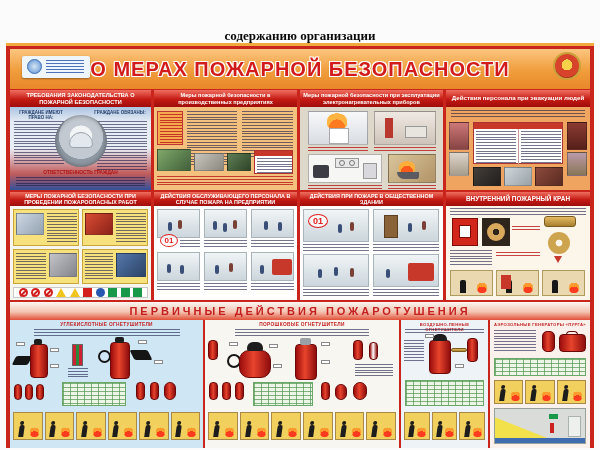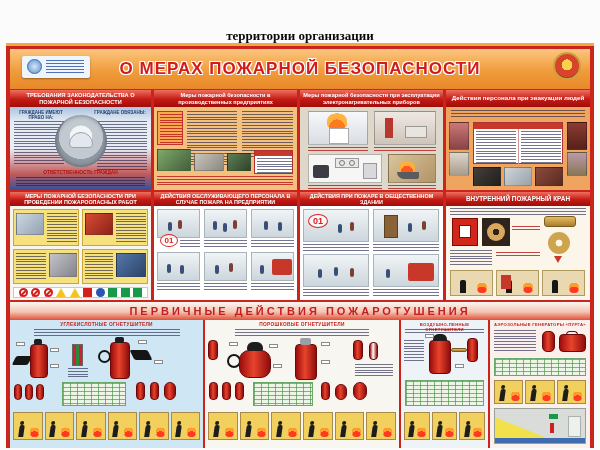--- a/index.html
+++ b/index.html
@@ -8,21 +8,21 @@
   .screen{position:relative;width:600px;height:450px;background:#fbfbfb;overflow:hidden;}
 
   
   .t-box{position:absolute;left:62px;top:4px;width:450px;height:24px;background:#c21212;border:1px solid #7e0202;display:flex;align-items:center;justify-content:center;}
   .t1{font-family:"Liberation Serif",serif;font-weight:700;font-size:12px;color:#700707;}
   .t2{position:absolute;left:0;top:28px;width:600px;text-align:center;font-family:"Liberation Serif",serif;font-weight:700;font-size:13px;color:#0a0a0a;}
 
   
   .poster{position:absolute;left:6px;top:43px;width:588px;height:405px;background:#c9251c;border-top:3px solid #f2a93b;overflow:hidden;}
   .phead{position:absolute;left:4px;top:3px;width:580px;height:40px;background:linear-gradient(180deg,#fbc57f 0%,#f09d3c 55%,#e8872a 100%);display:flex;align-items:center;justify-content:center;}
-  .ptitle{font-size:17px;font-weight:700;color:#d21c1c;letter-spacing:1px;text-shadow:-1px -1px 0 #fff,1px -1px 0 #fff,-1px 1px 0 #fff,1px 1px 0 #fff,0 1px 0 #fff;}
+  .ptitle{font-size:20px;font-weight:700;color:#d21c1c;letter-spacing:1px;text-shadow:-1px -1px 0 #fff,1px -1px 0 #fff,-1px 1px 0 #fff,1px 1px 0 #fff,0 1px 0 #fff;}
   .logo{position:absolute;left:16px;top:10px;width:68px;height:22px;background:#eef5fb;border-radius:2px;box-shadow:0 1px 2px rgba(0,0,0,.35);}
   .logo .globe{position:absolute;left:5px;top:3px;width:15px;height:15px;border-radius:50%;background:radial-gradient(#d4e6f6,#5b8fd0);border:1px solid #3a6db3;}
   .logo .ll{position:absolute;left:24px;top:4px;width:38px;height:14px;background-image:repeating-linear-gradient(180deg,rgba(40,80,170,.8) 0 1px,transparent 1px 3px);}
   .emblem{position:absolute;right:13px;top:6px;width:28px;height:28px;border-radius:50%;background:radial-gradient(circle at 50% 45%,#f7d24a 0 30%,#d8432b 31% 68%,#a8301d 69%);border:2px solid #caa23a;}
 
   
   .panel{position:absolute;background:#fff;overflow:hidden;}
   .phd{position:absolute;left:0;top:0;width:100%;background:linear-gradient(180deg,#ef6f5f 0%,#c41a14 55%,#9f0d0a 100%);color:#fff;font-weight:700;text-align:center;display:flex;align-items:center;justify-content:center;padding:1px 3px;line-height:1.12;}
   .h17{height:17px;font-size:5.6px;}
   .h14{height:14px;font-size:5.4px;}
@@ -86,21 +86,21 @@
 
   .banner{position:absolute;left:4px;top:256px;width:580px;height:18px;background:linear-gradient(180deg,#fdf6f2 0%,#f3c4b2 55%,#e25038 100%);display:flex;align-items:center;justify-content:center;}
   .banner span{font-size:11px;font-weight:700;letter-spacing:3px;color:#c41f1f;}
   .bsec{position:absolute;overflow:hidden;}
 </style>
 </head>
 <body>
 
 <div class="screen">
 
-  <div class="t2">территории организации</div>
+  <div class="t2">содержанию организации</div>
 
   <div class="poster">
 
     <div class="phead">
       <div class="ptitle">О МЕРАХ ПОЖАРНОЙ БЕЗОПАСНОСТИ</div>
     </div>
     <div class="logo">
         <i class="globe"></i>
         <b class="ll"></b>
       </div>

